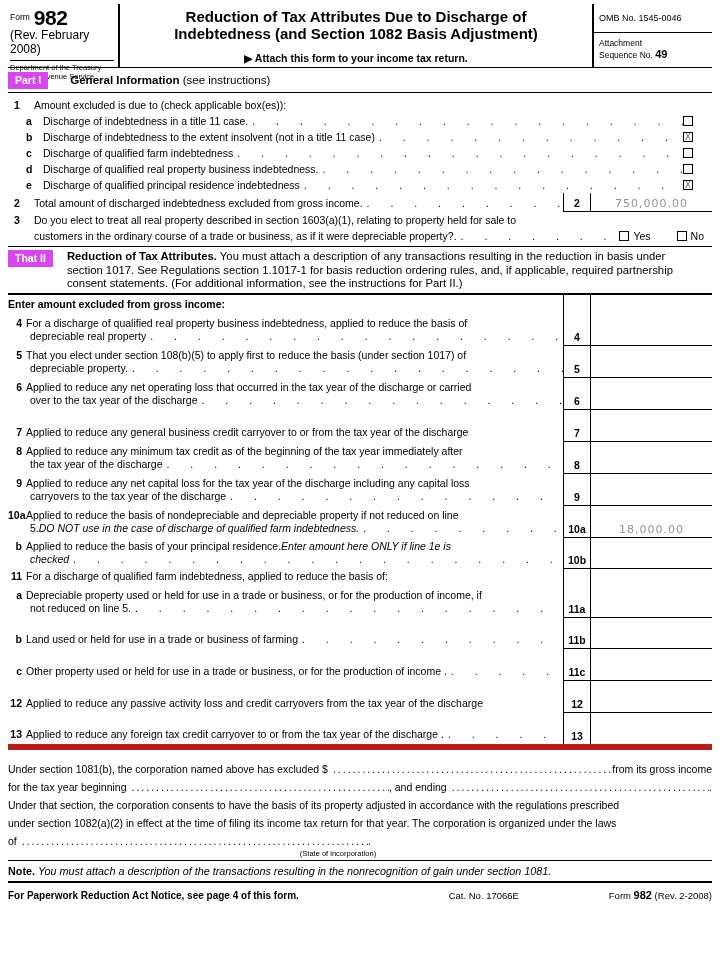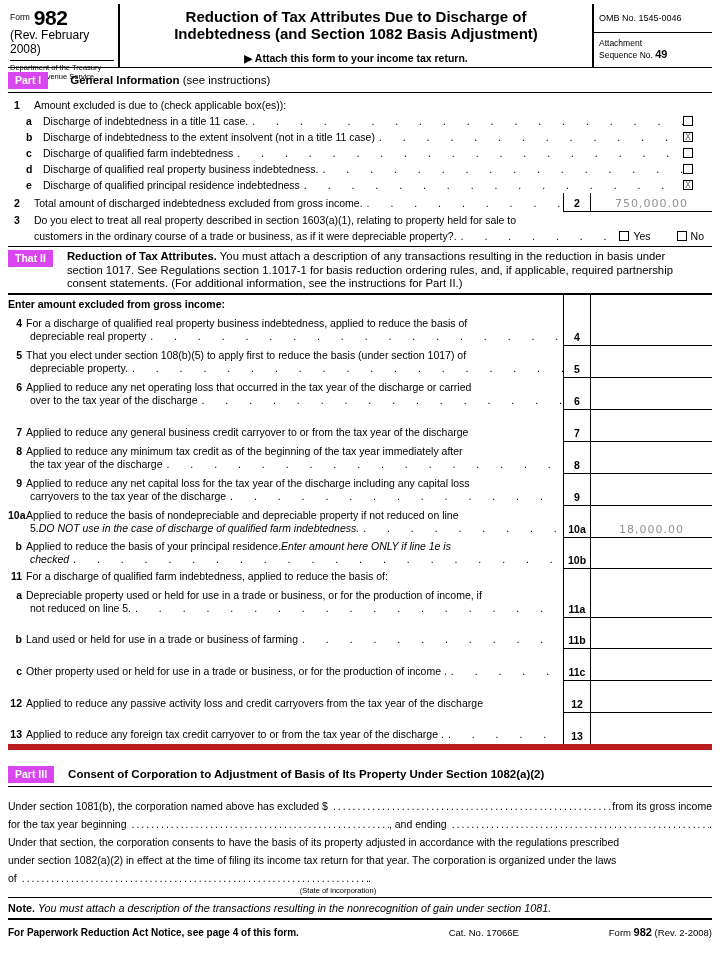--- a/index.html
+++ b/index.html
@@ -431,24 +431,20 @@
             <span class="dots">. . . . . . . . . . . . . . . . . . . . . . . . . . . . . . . . . . . . . . . . . . . . . . . . . . . . . . . . . . . . . . . . . . . . . . . . . . . . . . . . </span>
           </div>
       </div>
       <div class="numcell">13</div>
       <div class="amtcell">
           <span class="hand"></span>
         </div>
     </div>
   </div>
 
-  <div class="part-row rule1" style="margin-top:12px;">
-    <span class="part-tag">Part III</span>
-    <span class="part-title" style="margin-left:14px;">Consent of Corporation to Adjustment of Basis of Its Property Under Section 1082(a)(2)</span>
-  </div>
 
   <div class="p3body">
     <div class="p3line">
       <span>Under section 1081(b), the corporation named above has excluded $</span>
       <span class="dotfill">................................................................................................................................................................................................................................................................................................................................................................................................................</span>
       <span>from its gross income</span>
     </div>
     <div class="p3line">
       <span>for the tax year beginning</span>
       <span class="dotfill">................................................................................................................................................................................................................................................................................................................................................................................................................</span>

